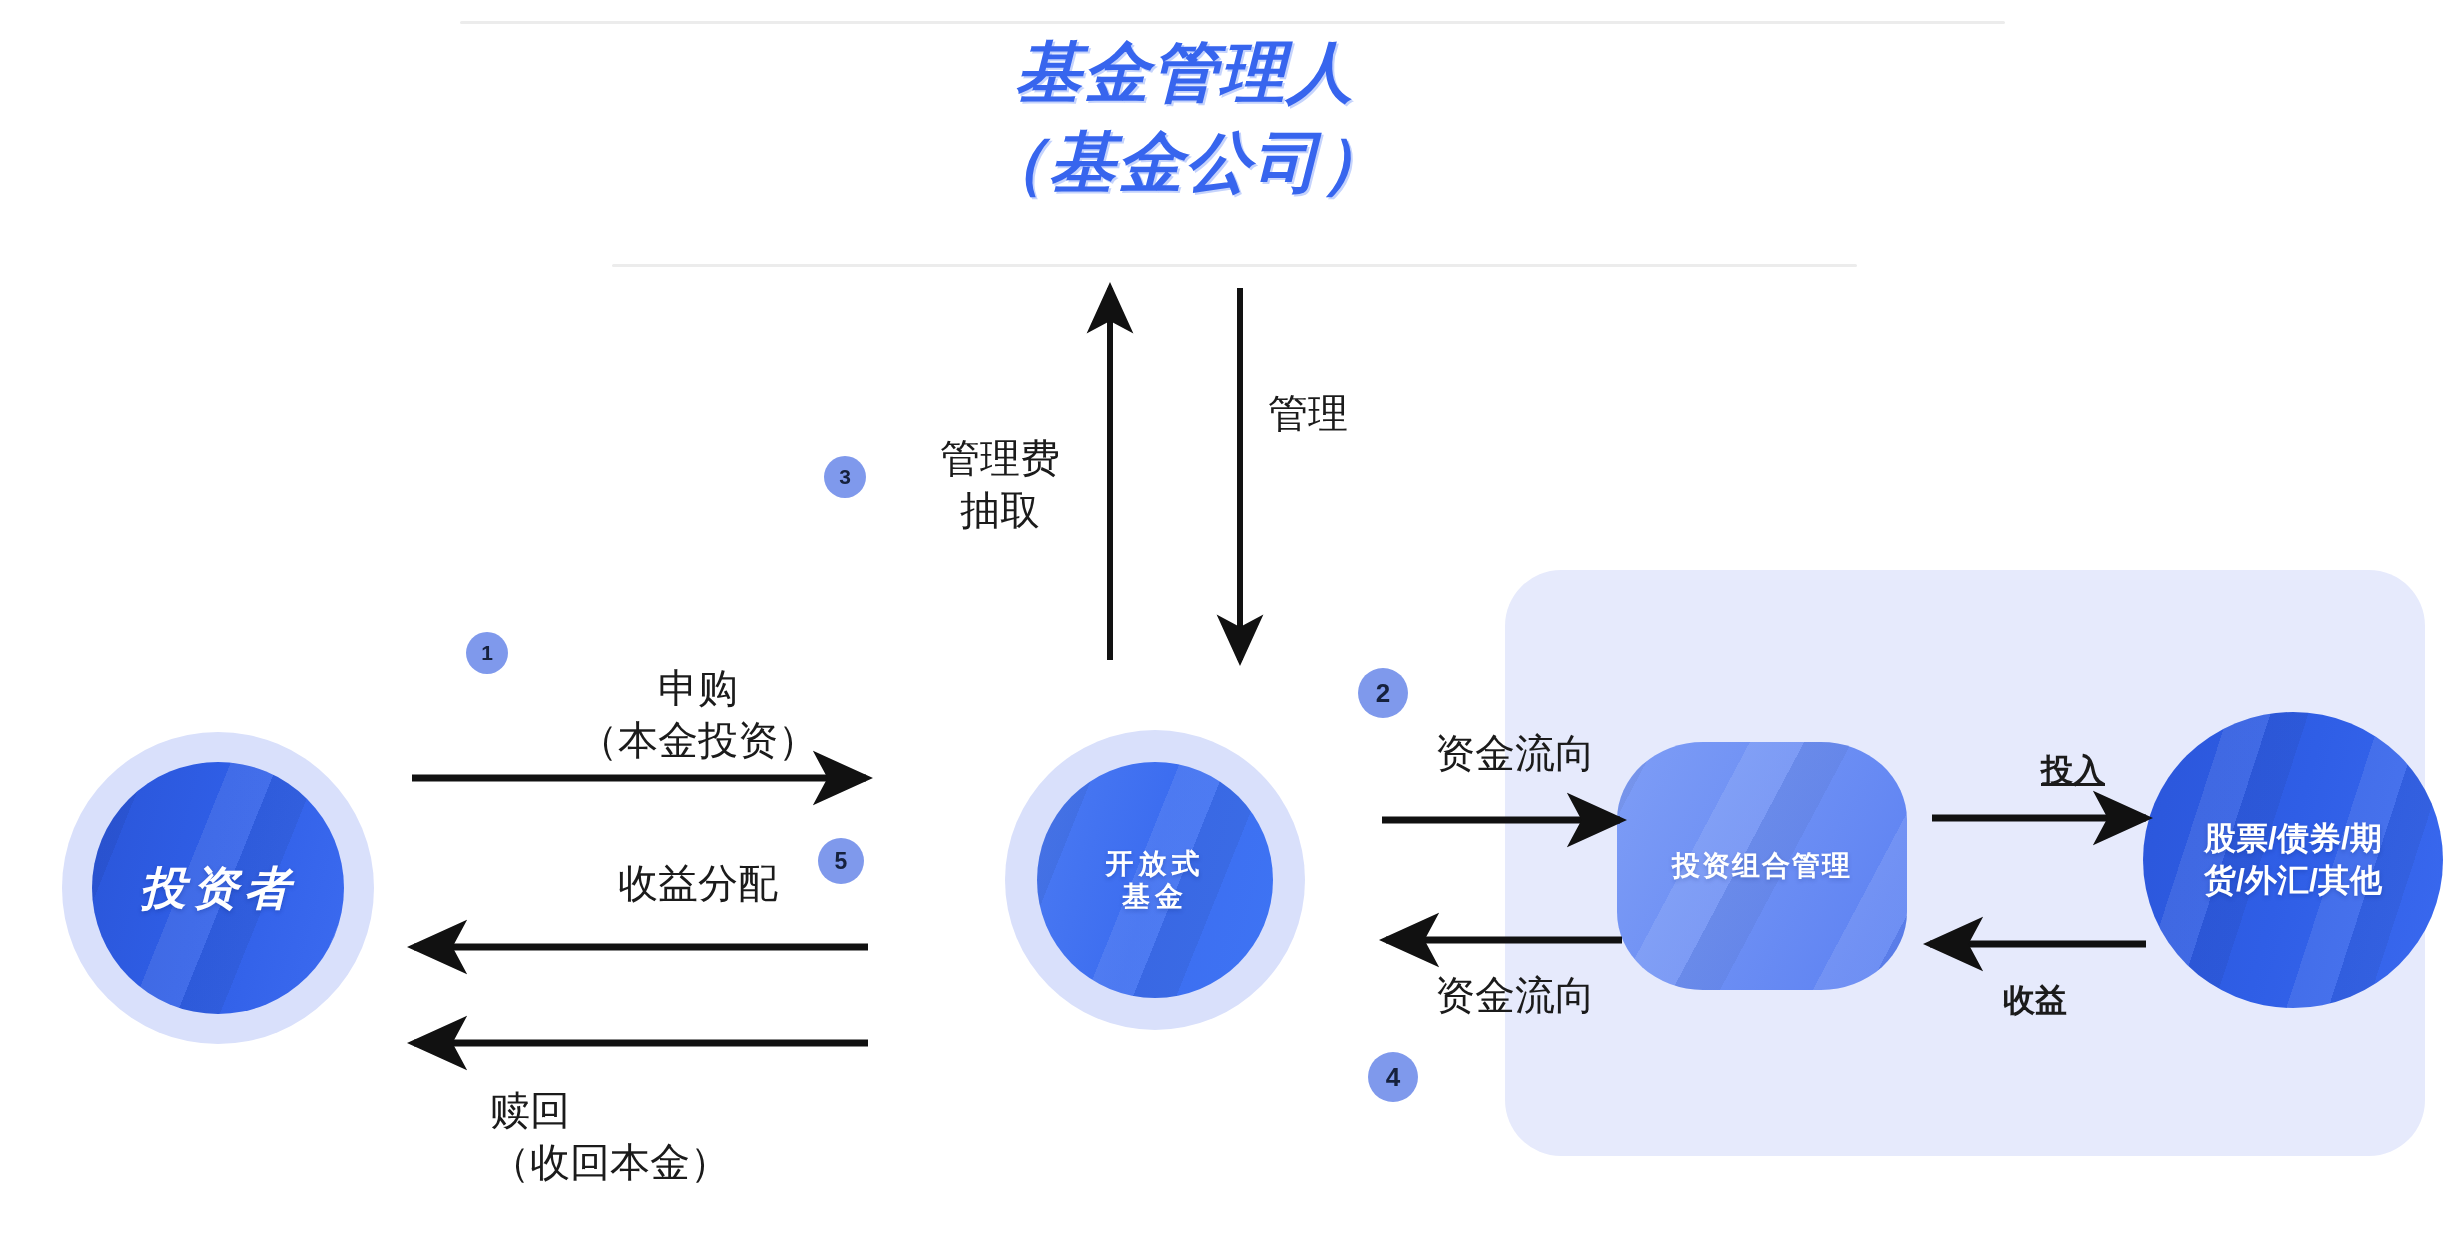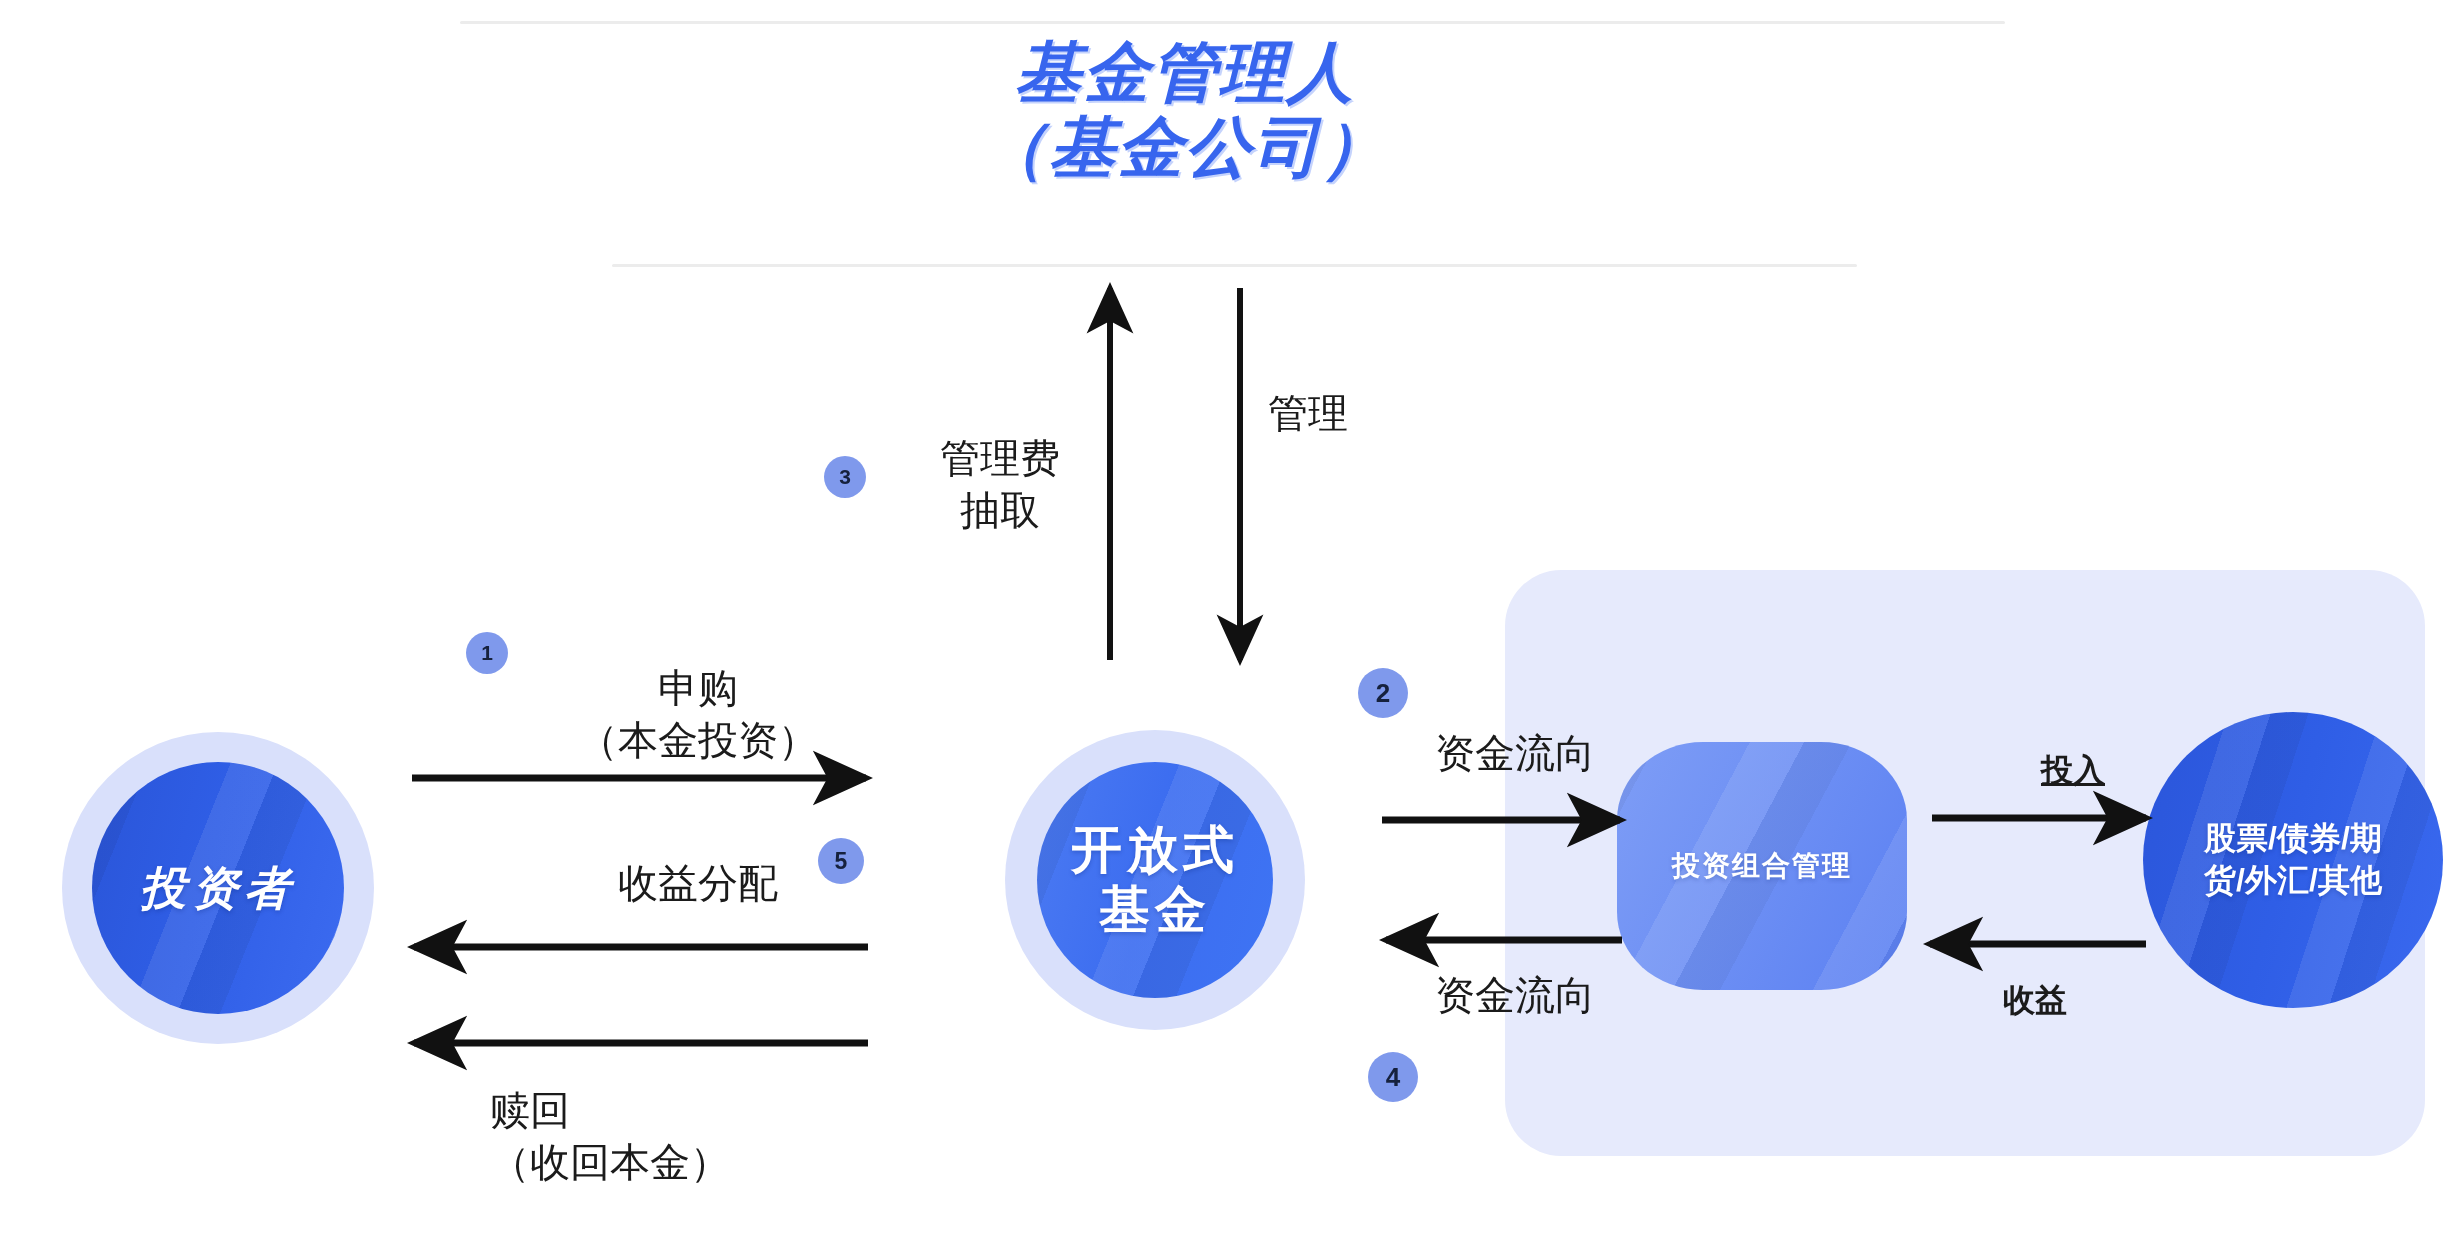--- a/index.html
+++ b/index.html
@@ -13,21 +13,21 @@
   #rule-bot{left:612px;top:264px;width:1245px;}
 
   
   #title-block{position:absolute;left:640px;top:38px;width:1090px;text-align:center;}
   #title-block .tline{
     color:#3765EE;font-weight:bold;font-style:italic;
     font-size:66px;line-height:1.05;letter-spacing:2px;
     text-shadow:2px 2px 0 rgba(150,175,250,.55);
     white-space:nowrap;
   }
-  #title-block .tline.l2{margin-top:6px;}
+  #title-block .tline.l2{margin-top:21px;}
 
   
   .node{position:absolute;display:flex;align-items:center;justify-content:center;}
   .ring{position:absolute;border-radius:50%;background:#D9E0FB;}
   .core{position:absolute;border-radius:50%;overflow:hidden;
         display:flex;align-items:center;justify-content:center;}
   .core .stripes{position:absolute;inset:-20%;
     background:repeating-linear-gradient(112deg,
       rgba(255,255,255,.00) 0px,  rgba(255,255,255,.00) 34px,
       rgba(255,255,255,.085) 34px,rgba(255,255,255,.085) 78px,
@@ -42,21 +42,21 @@
   #node-investor .ring{inset:0;}
   #node-investor .core{left:30px;top:30px;width:252px;height:252px;
       background:linear-gradient(105deg,#2A55D8 0%,#2F5EE6 45%,#3C6BF0 100%);font-style:italic;}
   #node-investor .lbl{font-size:46px;letter-spacing:6px;}
 
   
   #node-fund{left:1005px;top:730px;width:300px;height:300px;}
   #node-fund .ring{inset:0;}
   #node-fund .core{left:32px;top:32px;width:236px;height:236px;
       background:linear-gradient(105deg,#4B7AF2 0%,#3C6DF0 48%,#3E74F4 100%);}
-  #node-fund .lbl{font-size:51px;letter-spacing:5px;}
+  #node-fund .lbl{font-size:28px;letter-spacing:5px;}
 
   
   #panel{position:absolute;left:1505px;top:570px;width:920px;height:586px;
          background:#E6EAFC;border-radius:56px;}
 
   
   #node-portfolio{position:absolute;left:1617px;top:742px;width:290px;height:248px;
     border-radius:86px/78px;overflow:hidden;
     background:linear-gradient(118deg,#7E9DF6 0%,#6E90F4 45%,#5B80F2 100%);
     display:flex;align-items:center;justify-content:center;}

